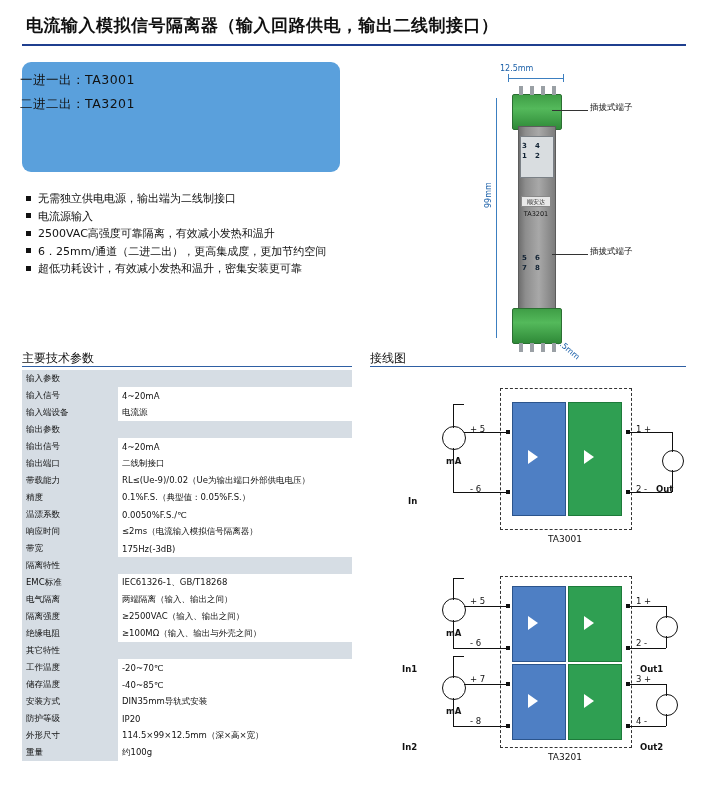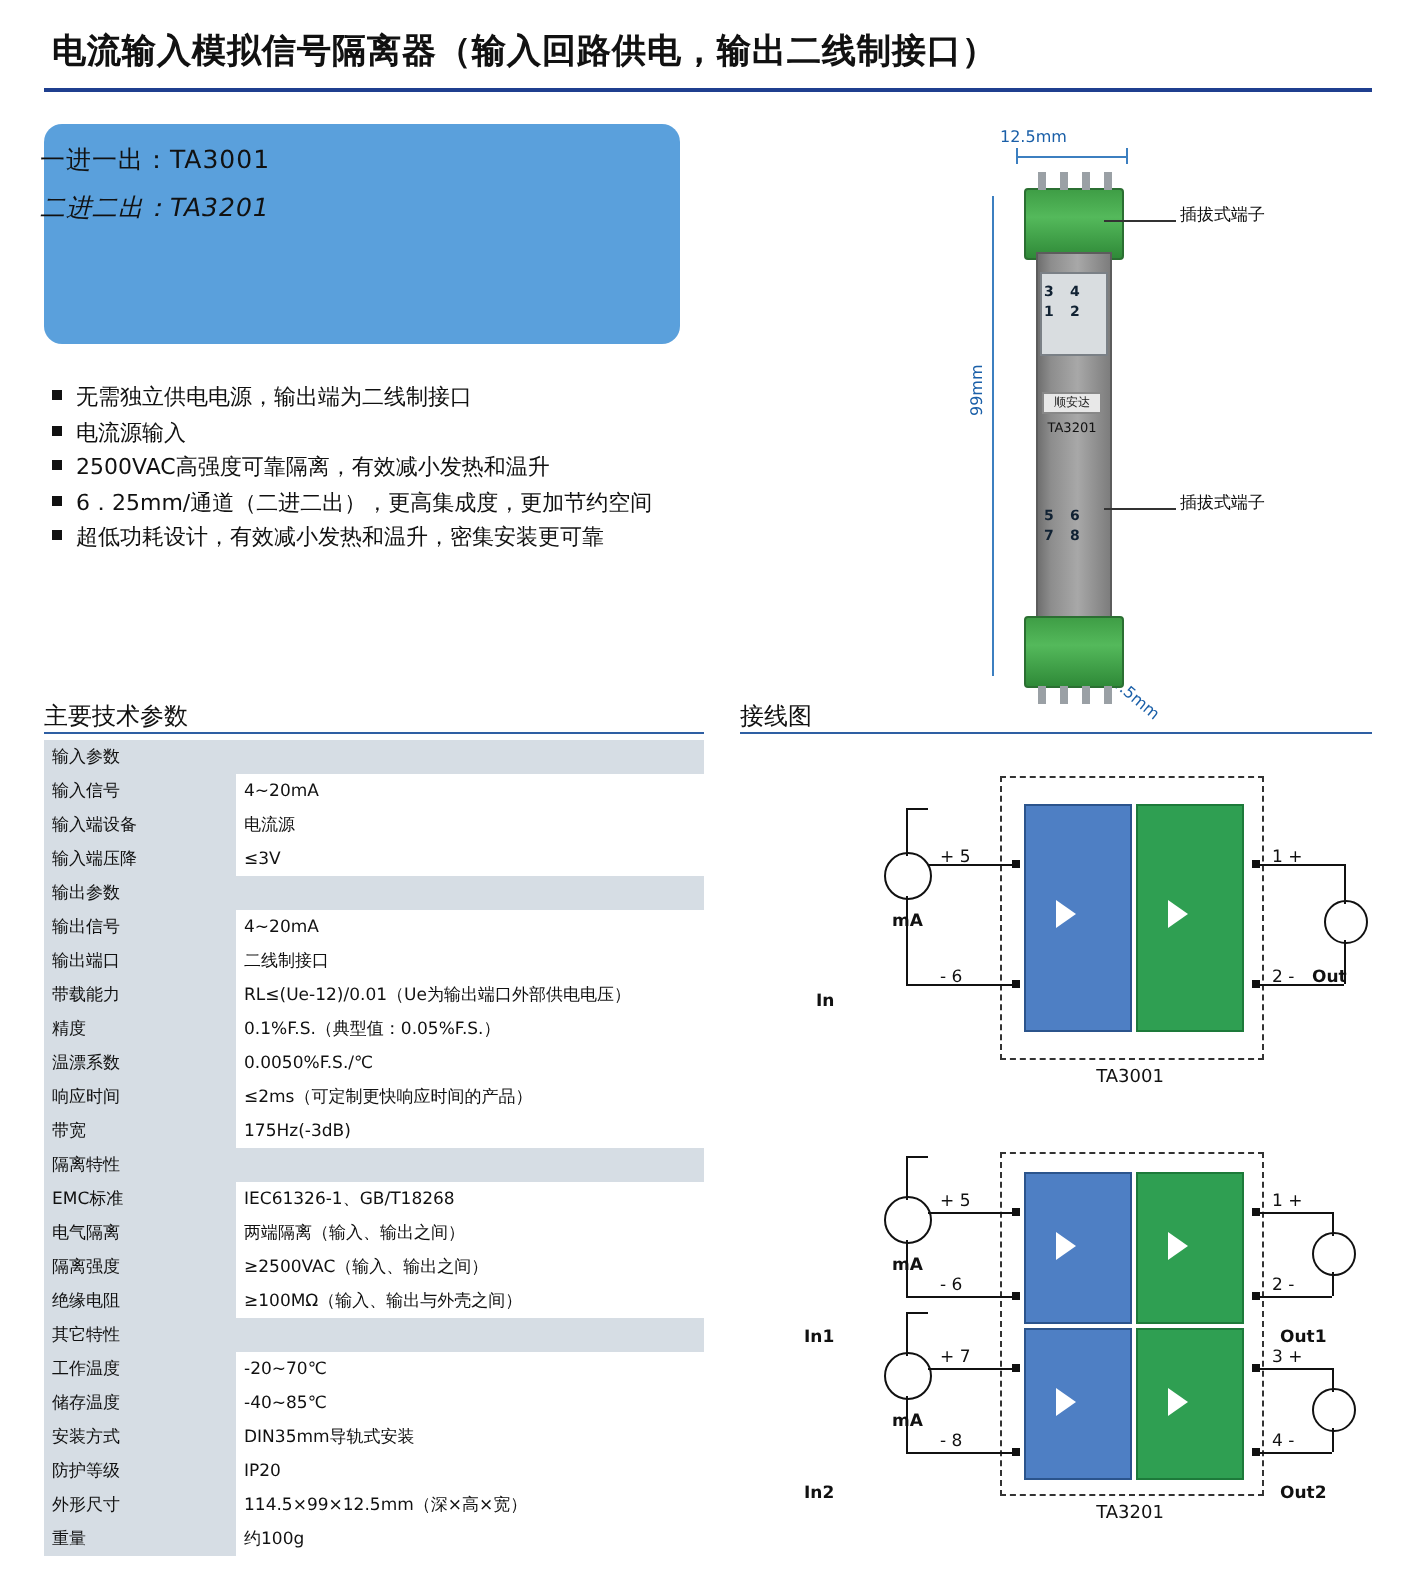--- a/index.html
+++ b/index.html
@@ -27,21 +27,21 @@
   
   .model-box{
     position:absolute;left:22px;top:62px;width:318px;height:110px;
     background:#5aa0dc;border-radius:9px;
     color:#ffffff;
   }
   .model-line{
     position:absolute;left:20px;font-size:12.5px;letter-spacing:0.5px;
   }
   .model-line.l1{top:72px;}
-  .model-line.l2{top:96px;font-style:italic;}
+  .model-line.l2{top:96px;}
 
   
   .bullets{
     position:absolute;left:26px;top:190px;width:340px;
   }
   .bullet{
     font-size:11px;line-height:17.5px;color:#111;
     white-space:nowrap;
   }
   .bullet .sq{
@@ -217,51 +217,47 @@
           <td class="v"></td>
         </tr>
       <tr>
           <td class="k">输入信号</td>
           <td class="v">4~20mA</td>
         </tr>
       <tr>
           <td class="k">输入端设备</td>
           <td class="v">电流源</td>
         </tr>
-      <tr>
-          <td class="k">输入端压降</td>
-          <td class="v">≤3V</td>
-        </tr>
       <tr class="grp">
           <td class="k">输出参数</td>
           <td class="v"></td>
         </tr>
       <tr>
           <td class="k">输出信号</td>
           <td class="v">4~20mA</td>
         </tr>
       <tr>
           <td class="k">输出端口</td>
           <td class="v">二线制接口</td>
         </tr>
       <tr>
           <td class="k">带载能力</td>
-          <td class="v">RL≤(Ue-12)/0.01（Ue为输出端口外部供电电压）</td>
+          <td class="v">RL≤(Ue-9)/0.02（Ue为输出端口外部供电电压）</td>
         </tr>
       <tr>
           <td class="k">精度</td>
           <td class="v">0.1%F.S.（典型值：0.05%F.S.）</td>
         </tr>
       <tr>
           <td class="k">温漂系数</td>
           <td class="v">0.0050%F.S./℃</td>
         </tr>
       <tr>
           <td class="k">响应时间</td>
-          <td class="v">≤2ms（可定制更快响应时间的产品）</td>
+          <td class="v">≤2ms（电流输入模拟信号隔离器）</td>
         </tr>
       <tr>
           <td class="k">带宽</td>
           <td class="v">175Hz(-3dB)</td>
         </tr>
       <tr class="grp">
           <td class="k">隔离特性</td>
           <td class="v"></td>
         </tr>
       <tr>

